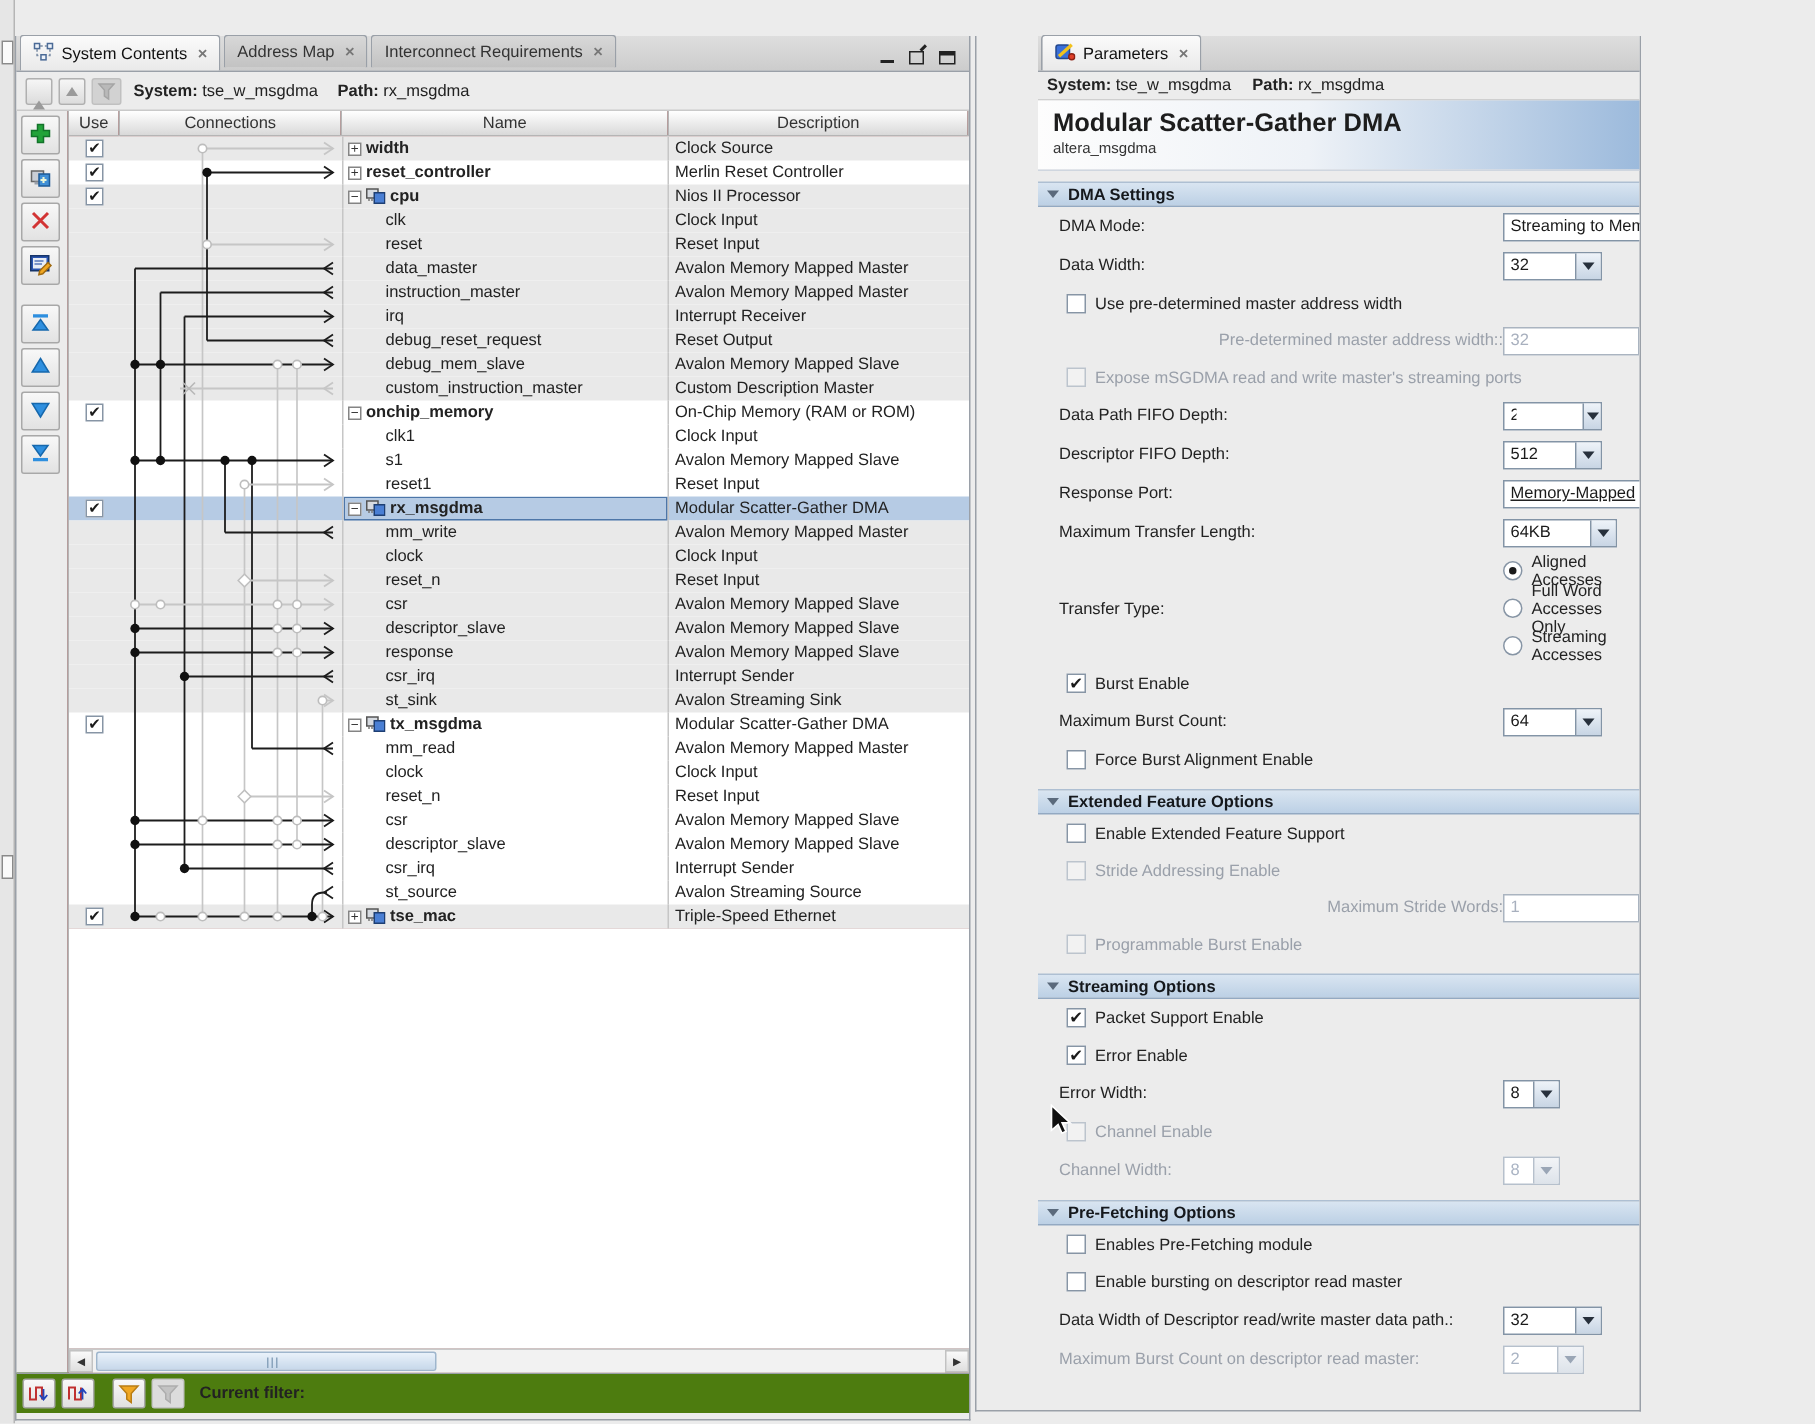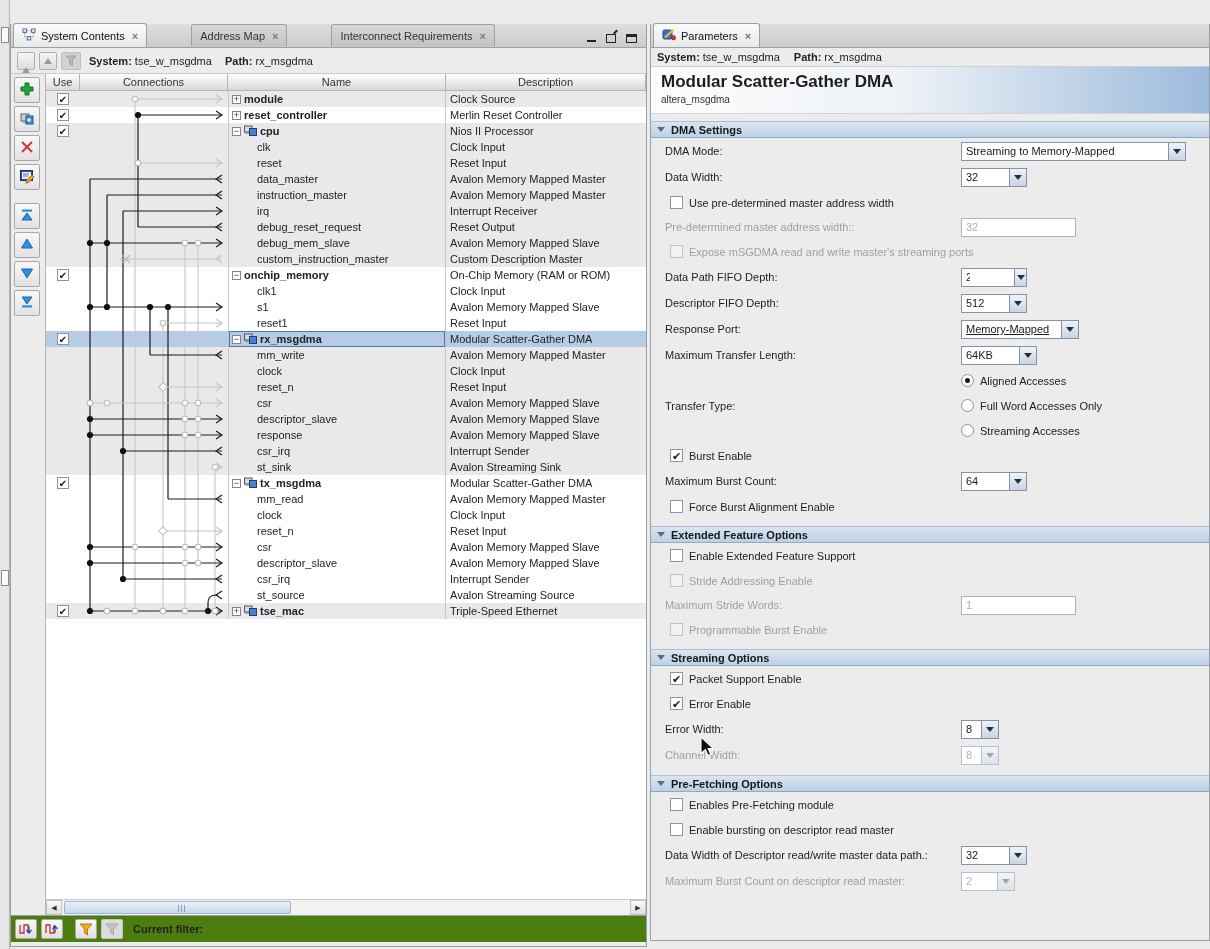--- a/index.html
+++ b/index.html
@@ -83,40 +83,40 @@
   .thumb-grip:after { content:""; position:absolute; left:2px; top:0; height:7px; border-left:1px solid #8aa4bd; }
 
   .filter-bar { height:27px; border-top:1px solid #9aa0a8; background:#4d7c0f;
     display:flex; align-items:center; gap:4px; padding:0 4px; }
   .fb-btn { width:22px; height:20px; border:1px solid #a8a8a8; border-radius:2px;
     background:linear-gradient(#f8f8f8,#e0e0e0); display:flex; align-items:center; justify-content:center; }
   .fb-btn.disabled { background:#dcdcdc; border-color:#c4c4c4; }
   .filter-label { font-weight:bold; margin-left:6px; }
 
   
-  .right-panel { left:650px; top:24px; width:560px; height:917px; border:1px solid #9aa0a8; border-top:none;
-    background:#ececec; display:flex; flex-direction:column; }
+  .right-panel { left:650px; top:24px; width:444px; height:917px; border:1px solid #9aa0a8; border-top:none;
+    background:#ececec; display:flex; flex-direction:column;padding-left:41px; }
   .rp-context { height:19px; display:flex; align-items:center; padding:0 6px; border-bottom:1px solid #cfcfcf; background:#ececec; }
   .rp-context b { margin-right:3px; }
   .rp-context .v { margin-right:14px; }
   .title-block { height:47px; padding:5px 10px 0 10px;
     background:linear-gradient(90deg,#fdfdfd 0%,#eef2f7 45%,#9cbadc 100%); border-bottom:1px solid #cfd6df; }
   .tb-title { font-size:17px; font-weight:bold; color:#1d1d1d; }
   .tb-sub { font-size:10px; color:#333; margin-top:2px; }
   .sections { flex:1; padding-top:7px; overflow:hidden; }
   .section { margin-bottom:7px; }
   .sec-head { height:17px; background:linear-gradient(#d9e5f1,#bcd0e5); border-top:1px solid #aebfd2;
     border-bottom:1px solid #93a9c2; display:flex; align-items:center; gap:6px; padding:0 6px; }
   .sec-tri { width:0; height:0; border-left:4px solid transparent; border-right:4px solid transparent;
     border-top:5px solid #5b6a7c; }
   .sec-title { font-weight:bold; color:#15181c; }
   .frow { display:flex; align-items:center; padding-left:14px; }
   .frow.h-combo { height:26px; }
   .frow.h-cb { height:25px; padding-left:19px; }
-  .frow.h-text { height:24px; }
+  .frow.h-text { height:24px;text-align:right; }
   .frow.h-radio { height:25px; }
   .flabel { width:296px; flex:none; color:#222; }
   .flabel.dis, .cb-label.dis, .radio-label.dis { color:#9aa0aa; }
   .combo { display:inline-flex; height:19px; border:1px solid #8394a6; background:#fff; align-items:stretch; }
   .combo.dis { border-color:#b6c0cc; }
   .combo-val { display:flex; align-items:center; padding:0 4px; flex:1; color:#1a1a1a; overflow:hidden; white-space:nowrap; }
   .combo.dis .combo-val { color:#aab4c4; }
   .combo-btn { width:17px; border-left:1px solid #8394a6; background:linear-gradient(#eef3f9,#c8d5e4);
     display:flex; align-items:center; justify-content:center; }
   .combo.dis .combo-btn { border-left-color:#b6c0cc; background:linear-gradient(#f2f4f7,#dde3ea); }
@@ -140,21 +140,21 @@
 
 <div id="app">
 
   <div class="left-strip">
     <div class="strip-frag" style="top:27px;height:16px"></div>
     <div class="strip-frag" style="top:570px;height:16px"></div>
   </div>
 
   <div class="panel left-panel">
     <div class="tabbar">
-      <div id="left-tabs" style="display:flex;align-items:center;gap:42px;">
+      <div id="left-tabs" style="display:flex;align-items:flex-start;">
           <div class="tab active">
             <span><svg width="14" height="13" viewBox="0 0 14 13">
                 <rect x="1" y="1" width="3.4" height="3.4" fill="#eef3fa" stroke="#4a6a96"></rect>
                 <rect x="9.6" y="1" width="3.4" height="3.4" fill="#eef3fa" stroke="#4a6a96"></rect>
                 <rect x="5.3" y="8.5" width="3.4" height="3.4" fill="#eef3fa" stroke="#4a6a96"></rect>
                 <path d="M4.5 2.7h5M2.7 4.5v4.5h2.6M11.3 4.5v4.5H8.8" fill="none" stroke="#7a8ca4" stroke-dasharray="2 1.4"></path>
               </svg></span>
             <span>System Contents</span>
             <span class="closex">×</span>
           </div>
@@ -259,21 +259,21 @@
             <div class="th" style="flex: 1 1 0%;">Description</div>
           </div>
         <div class="tbody" id="table-body">
             <div class="trow shade">
               <div class="c-use">
                 <span class="use-cb">✔</span>
               </div>
               <div class="c-conn"></div>
               <div class="c-name">
                 <span class="expander">+</span>
-                <span class="mod-name">module</span>
+                <span class="mod-name">width</span>
               </div>
               <div class="c-desc">Clock Source</div>
             </div>
             <div class="trow">
               <div class="c-use">
                 <span class="use-cb">✔</span>
               </div>
               <div class="c-conn"></div>
               <div class="c-name">
                 <span class="expander">+</span>
@@ -876,20 +876,24 @@
           </div>
           <div class="frow h-combo">
             <span class="flabel">Error Width:</span>
             <span class="combo" style="width: 38px;">
               <span class="combo-val">8</span>
               <span class="combo-btn">
                 <span class="tri-down"></span>
               </span>
             </span>
           </div>
+          <div class="frow h-cb">
+            <span class="cb-box dis"></span>
+            <span class="cb-label dis">Channel Enable</span>
+          </div>
           <div class="frow h-combo">
             <span class="flabel dis">Channel Width:</span>
             <span class="combo dis" style="width: 38px;">
               <span class="combo-val">8</span>
               <span class="combo-btn">
                 <span class="tri-down"></span>
               </span>
             </span>
           </div>
         </div>

